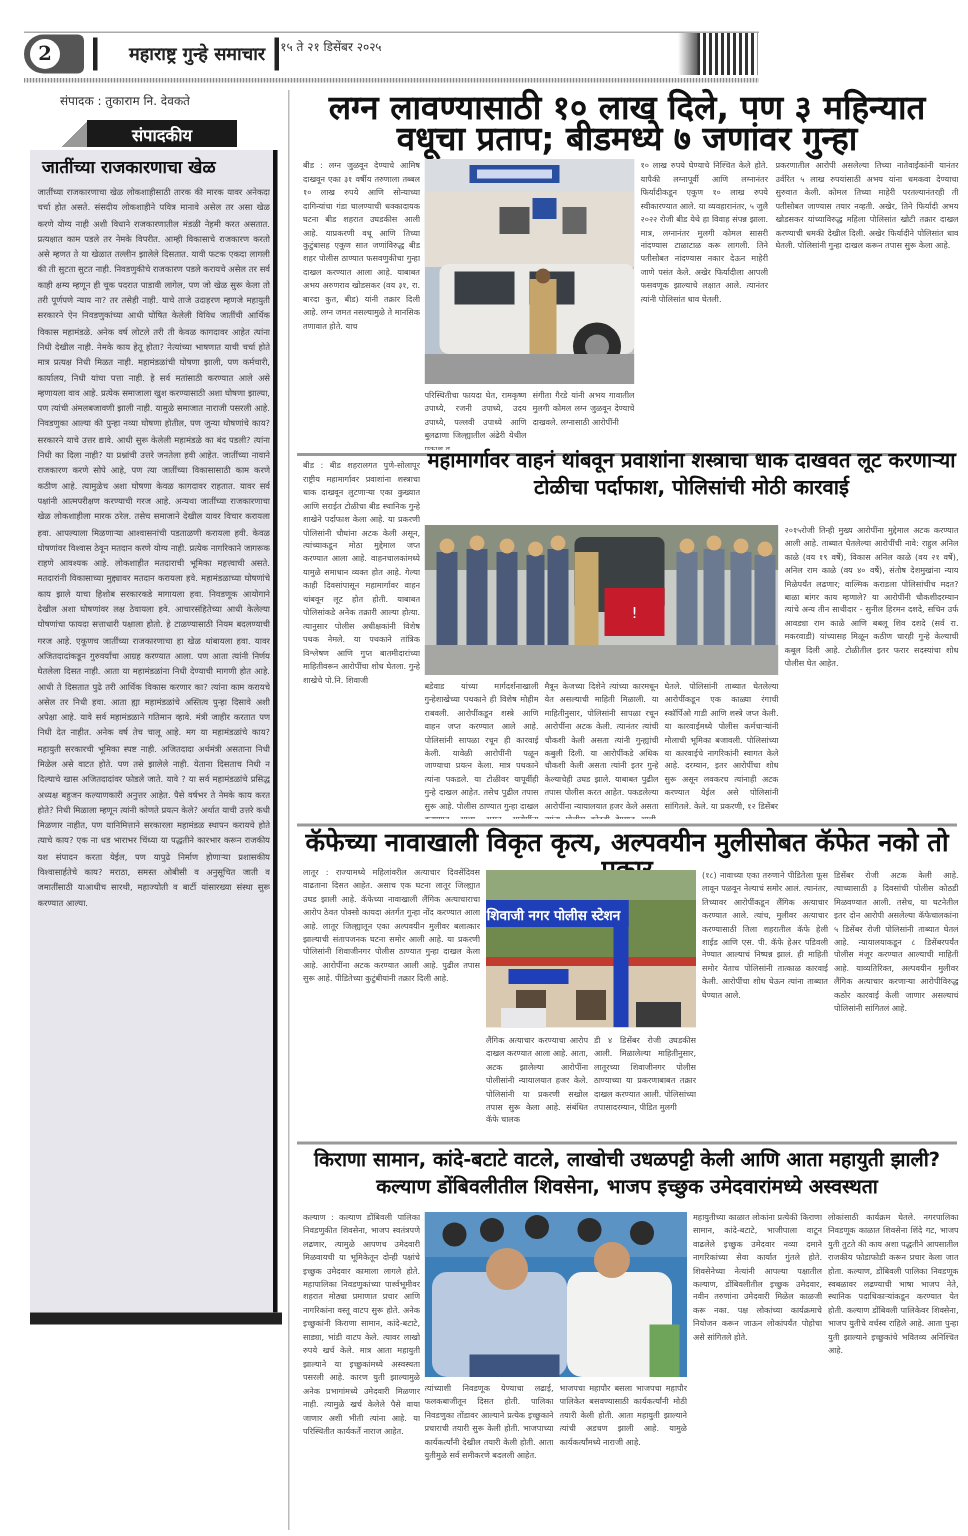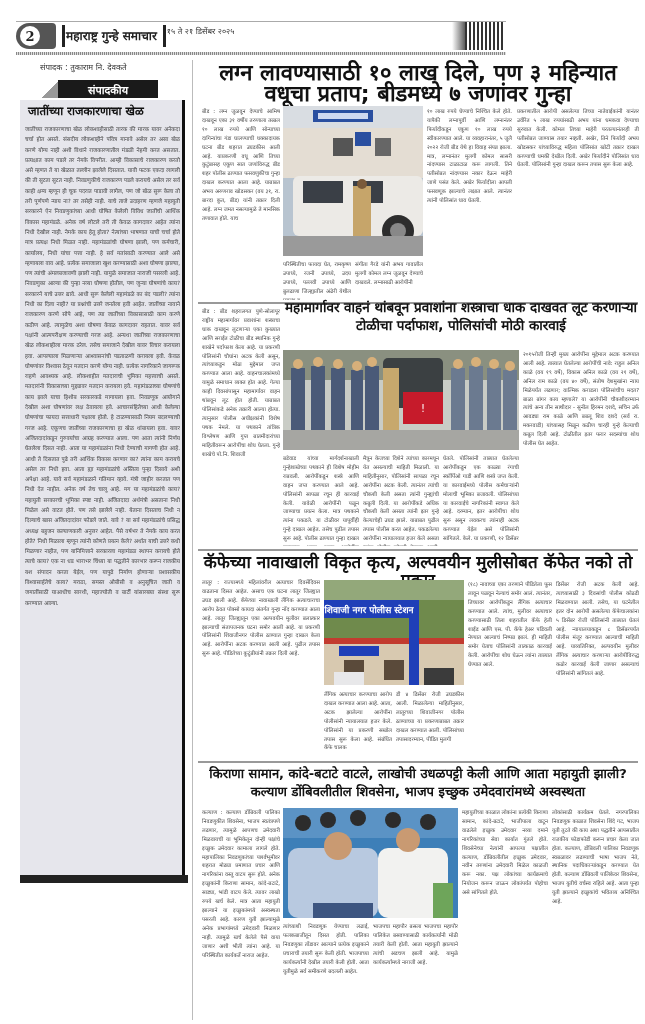--- a/index.html
+++ b/index.html
@@ -1,20 +1,20 @@
 <!DOCTYPE html>
 <html><head>
 <meta charset="utf-8">
 <style>
   * { box-sizing: border-box; margin: 0; padding: 0; }
   body { width: 645px; height: 1024px; background: #ffffff; font-family: "DejaVu Sans", sans-serif; color: #222; overflow: hidden; position: relative; }
   .masthead { position: absolute; left: 16px; top: 22px; width: 490px; height: 28px; display: flex; align-items: center; }
   .page-num { width: 40px; height: 26px; background: #555; border-radius: 13px 4px 4px 13px; display: flex; align-items: center; justify-content: flex-start; padding-left: 4px; }
   .page-num span { width: 20px; height: 20px; border-radius: 50%; background: #fff; display: flex; align-items: center; justify-content: center; font-family: "DejaVu Serif", serif; font-weight: bold; font-size: 13px; color: #222; }
-  .paper-name { margin-left: 6px; border-left: 3px solid #222; padding-left: 1px; font-weight: bold; font-size: 12px; color: #222; height: 22px; line-height: 22px; }
+  .paper-name { margin-left: 6px; border-left: 3px solid #222; padding-left: 21px; font-weight: bold; font-size: 12px; color: #222; height: 22px; line-height: 22px; }
   .issue-date { margin-left: 6px; border-left: 3px solid #222; padding-left: 1px; font-size: 8px; height: 22px; line-height: 14px; color: #333; }
   .barcode { position: absolute; right: 140px; top: 22px; width: 40px; height: 28px; background: repeating-linear-gradient(90deg, #333 0 2px, #fff 2px 4px); }
   .barcode-fade { position: absolute; right: 178px; top: 22px; width: 15px; height: 28px; background: linear-gradient(90deg, #fff, #444); }
   .rule-top { position: absolute; left: 16px; top: 52px; width: 490px; height: 3px; background: repeating-linear-gradient(90deg, #888 0 1px, #ddd 1px 2px); }
   .masthead-line { position: absolute; left: 16px; top: 21px; width: 490px; height: 1px; background: #aaa; }
 
   .editor-line { position: absolute; left: 40px; top: 61px; font-size: 8px; color: #333; }
   .editorial-tab { position: absolute; left: 58px; top: 80px; width: 100px; height: 18px; background: #1a1a1a; color: #fff; font-weight: bold; font-size: 11px; display: flex; align-items: center; justify-content: center; }
   .editorial-tab-shadow { position: absolute; left: 40px; top: 80px; width: 20px; height: 18px; background: linear-gradient(135deg, #fff 50%, #999 50%); }
   .editorial-box { position: absolute; left: 20px; top: 100px; width: 165px; height: 775px; background: #e6e6ec; border-right: 3px solid #111; }

